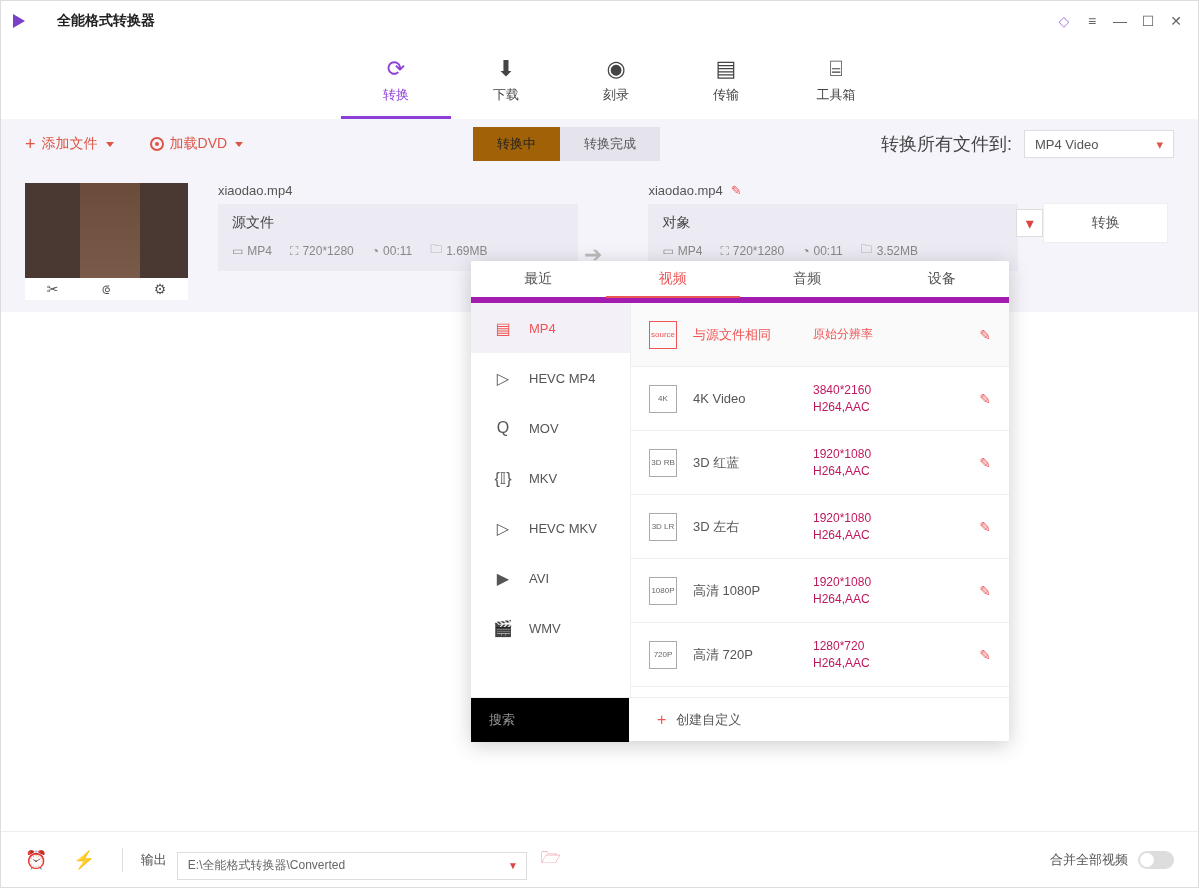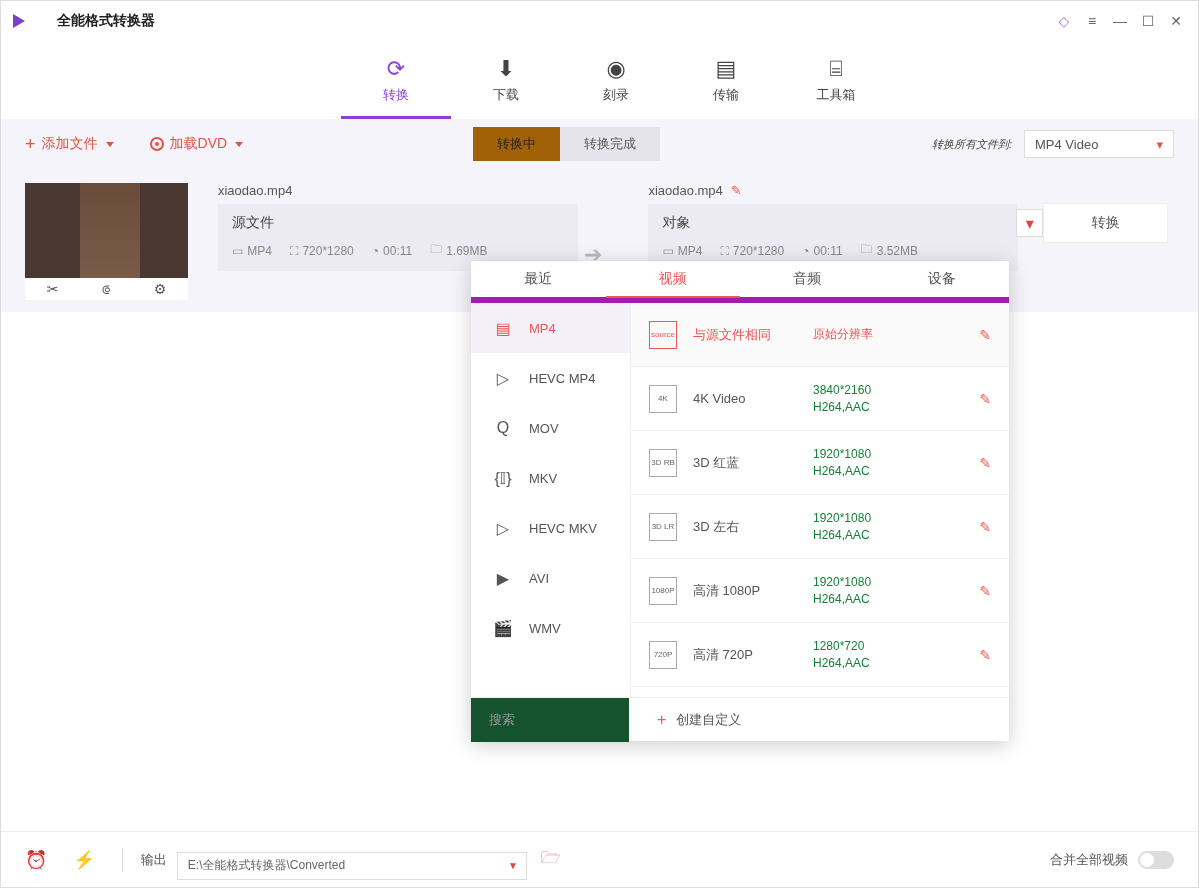--- a/index.html
+++ b/index.html
@@ -24,21 +24,21 @@
 .toolbar { height: 50px; background: #f5f4fa; display: flex; align-items: center; padding: 0 24px; }
 .addbtn { color: #d54; font-size: 14px; cursor: pointer; display: flex; align-items: center; }
 .addbtn .plus { font-size: 18px; margin-right: 6px; }
 .tri-down { display: inline-block; margin-left: 8px; width: 0; height: 0; border-left: 4px solid transparent; border-right: 4px solid transparent; border-top: 5px solid #d54; }
 .loaddvd { margin-left: 36px; color: #d54; font-size: 14px; cursor: pointer; display: flex; align-items: center; }
 .disc-ic { width: 14px; height: 14px; border: 2px solid #d54; border-radius: 50%; margin-right: 6px; position: relative; }
 .disc-ic::after { content: ""; width: 4px; height: 4px; background: #d54; border-radius: 50%; position: absolute; top: 3px; left: 3px; }
 .tabgroup { margin-left: 230px; display: flex; }
 .tab { padding: 8px 24px; font-size: 13px; cursor: pointer; background: #e5e3ec; color: #555; }
 .tab.active { background: #a16207; color: #222; }
-.allto { margin-left: auto; font-size: 11px; color: #444; font-style: italic; }
+.allto { margin-left: auto; font-size: 18px; color: #444; }
 .fmtsel { margin-left: 12px; width: 150px; height: 28px; border: 1px solid #ddd; background: #fff; display: flex; align-items: center; padding: 0 10px; font-size: 13px; color: #555; cursor: pointer; }
 .fmtsel .caret { margin-left: auto; color: #d54; }
 
 
 .filezone { background: #f5f4fa; padding: 8px 0; }
 .filerow { display: flex; align-items: flex-start; padding: 6px 24px; }
 .thumb { width: 170px; height: 115px; background: #4a3832; position: relative; }
 .thumb-inner { position: absolute; left: 55px; top: 0; width: 60px; height: 95px; background: linear-gradient(#6b4b3a, #7a5a48); }
 .thumbtools { position: absolute; bottom: -2px; left: 0; right: 0; height: 22px; background: #fff; display: flex; justify-content: space-around; align-items: center; color: #555; font-size: 14px; }
 .srccard { margin-left: 30px; flex: 0 0 360px; }
@@ -65,25 +65,25 @@
 .fmtitem.active { background: #f3f1f7; color: #e55; }
 .fmticon { width: 20px; font-size: 16px; color: #555; display: flex; justify-content: center; }
 .fmtitem.active .fmticon { color: #e55; }
 .pright { flex: 1; overflow-y: auto; }
 .resitem { height: 64px; border-bottom: 1px solid #f0f0f0; display: flex; align-items: center; padding: 0 18px; cursor: pointer; }
 .resitem.top { background: #fafafa; color: #e55; }
 .resicon { width: 28px; height: 28px; border: 1px solid #aaa; margin-right: 16px; display: flex; align-items: center; justify-content: center; font-size: 8px; color: #666; flex-direction: column; }
 .resitem.top .resicon { border-color: #e55; color: #e55; }
 .resname { font-size: 13px; color: #555; flex: 0 0 120px; }
 .resitem.top .resname { color: #e55; }
-.resinfo { font-size: 12px; color: #15803d; line-height: 1.4; flex: 1; }
+.resinfo { font-size: 12px; color: #be185d; line-height: 1.4; flex: 1; }
 .resitem.top .resinfo { color: #e55; }
 .resedit { color: #e55; font-size: 14px; cursor: pointer; }
 .pfoot { height: 44px; border-top: 1px solid #eee; display: flex; align-items: center; }
-.psearch { width: 158px; height: 44px; background: #14532d; padding-left: 18px; font-size: 13px; color: #999; display: flex; align-items: center; }
+.psearch { width: 158px; height: 44px; background: #000000; padding-left: 18px; font-size: 13px; color: #999; display: flex; align-items: center; }
 .pcustom { margin-left: 28px; color: #555; font-size: 13px; cursor: pointer; display: flex; align-items: center; }
 .pcustom .plus { color: #e55; margin-right: 10px; font-size: 16px; }
 
 
 .bottombar { position: absolute; bottom: 0; left: 0; right: 0; height: 56px; border-top: 1px solid #eee; display: flex; align-items: center; padding: 0 24px; background: #fff; }
 .bicon { font-size: 18px; color: #555; cursor: pointer; margin-right: 26px; }
 .divider { width: 1px; height: 24px; background: #ddd; margin-right: 18px; }
 .outlbl { font-size: 13px; color: #555; margin-right: 10px; }
 .outpath { width: 350px; height: 28px; border: 1px solid #ddd; padding: 12px 10px; font-size: 12px; color: #666; display: flex; align-items: center; position: relative; margin-top: 12px; }
 .outpath .caret { position: absolute; right: 8px; color: #d44; font-size: 10px; }

